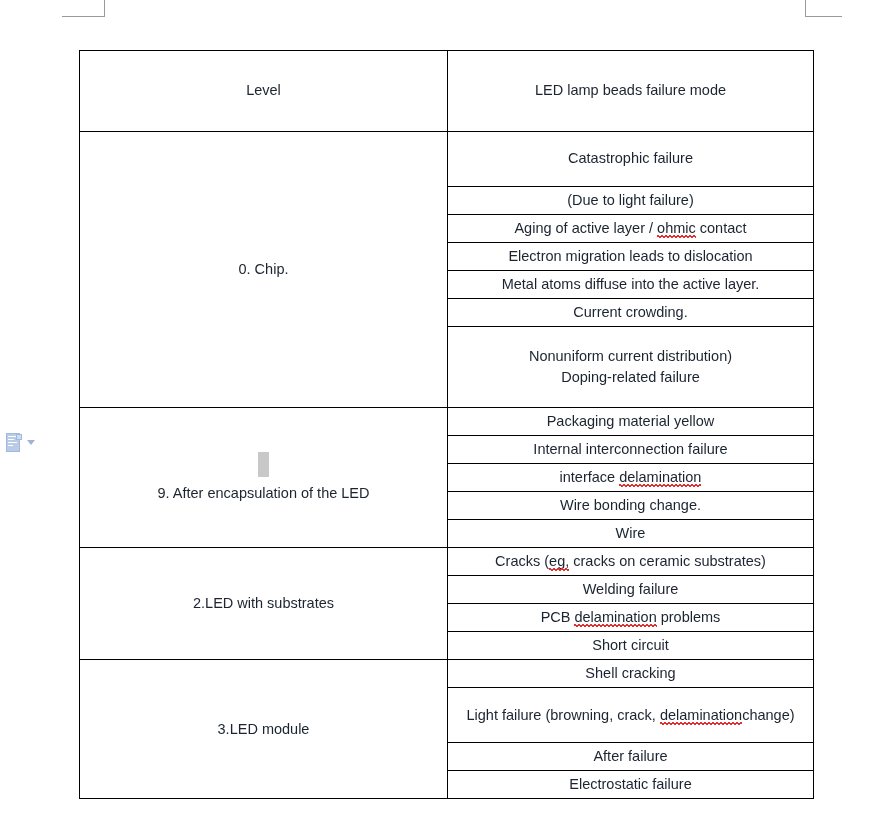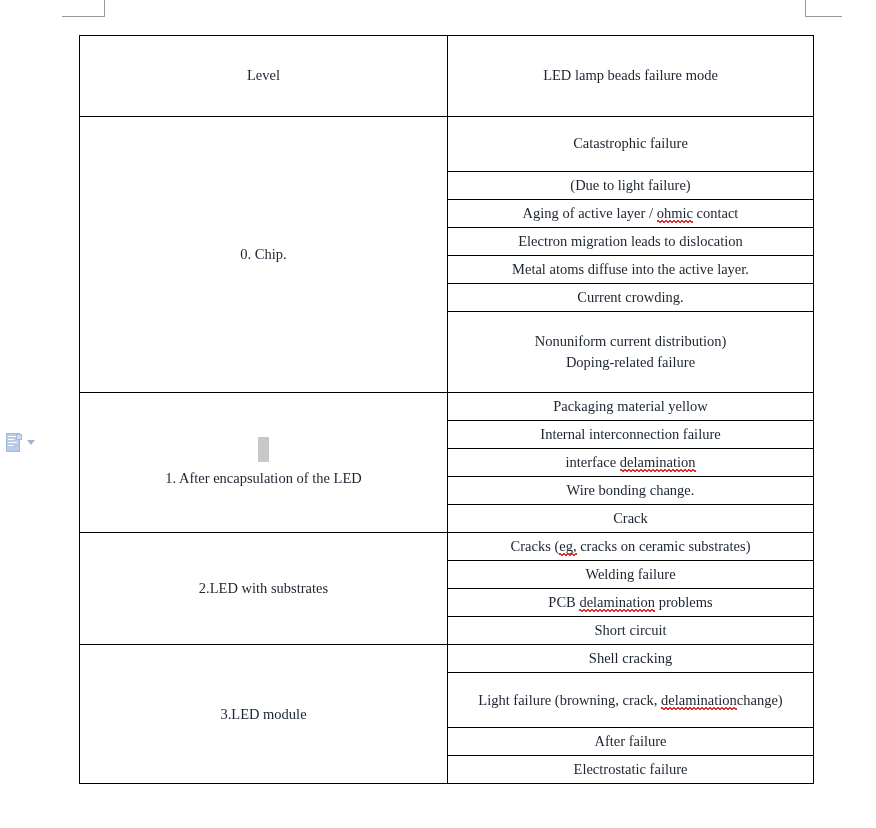--- a/index.html
+++ b/index.html
@@ -93,25 +93,24 @@
     height: 0;
     border-left: 4px solid transparent;
     border-right: 4px solid transparent;
     border-top: 5px solid #9fb4d4;
   }
 
   
   .doc-table {
     position: absolute;
     left: 79px;
-    top: 35px;
+    top: 50px;
     width: 734px;
     border-collapse: collapse;
     table-layout: fixed;
-    font-family: Liberation Serif, serif;
   }
   .doc-table td {
     border: 1px solid #000000;
     text-align: center;
     vertical-align: middle;
     font-size: 14.5px;
     line-height: 1.45;
     padding: 3px 6px;
     box-sizing: border-box;
   }
@@ -205,34 +204,34 @@
       <tr>
         <td class="cell-row">Current crowding.</td>
       </tr>
       <tr>
         <td class="cell-multi">
           <span class="line">Nonuniform current distribution)</span>
           <span class="line">Doping-related failure</span>
         </td>
       </tr>
       <tr>
-        <td class="cell-level" rowspan="5"><span class="level-marker"></span><span>1. After encapsulation of the LED</span></td>
+        <td class="cell-level" rowspan="5"><span class="level-marker"></span><span>9. After encapsulation of the LED</span></td>
         <td class="cell-row">Packaging material yellow</td>
       </tr>
       <tr>
         <td class="cell-row">Internal interconnection failure</td>
       </tr>
       <tr>
         <td class="cell-row">interface <span class="sp">delamination</span></td>
       </tr>
       <tr>
         <td class="cell-row">Wire bonding change.</td>
       </tr>
       <tr>
-        <td class="cell-row">Crack</td>
+        <td class="cell-row">Wire</td>
       </tr>
       <tr>
         <td class="cell-level" rowspan="4"><span>2.LED with substrates</span></td>
         <td class="cell-row">Cracks (<span class="sp">eg,</span> cracks on ceramic substrates)</td>
       </tr>
       <tr>
         <td class="cell-row">Welding failure</td>
       </tr>
       <tr>
         <td class="cell-row">PCB <span class="sp">delamination</span> problems</td>

